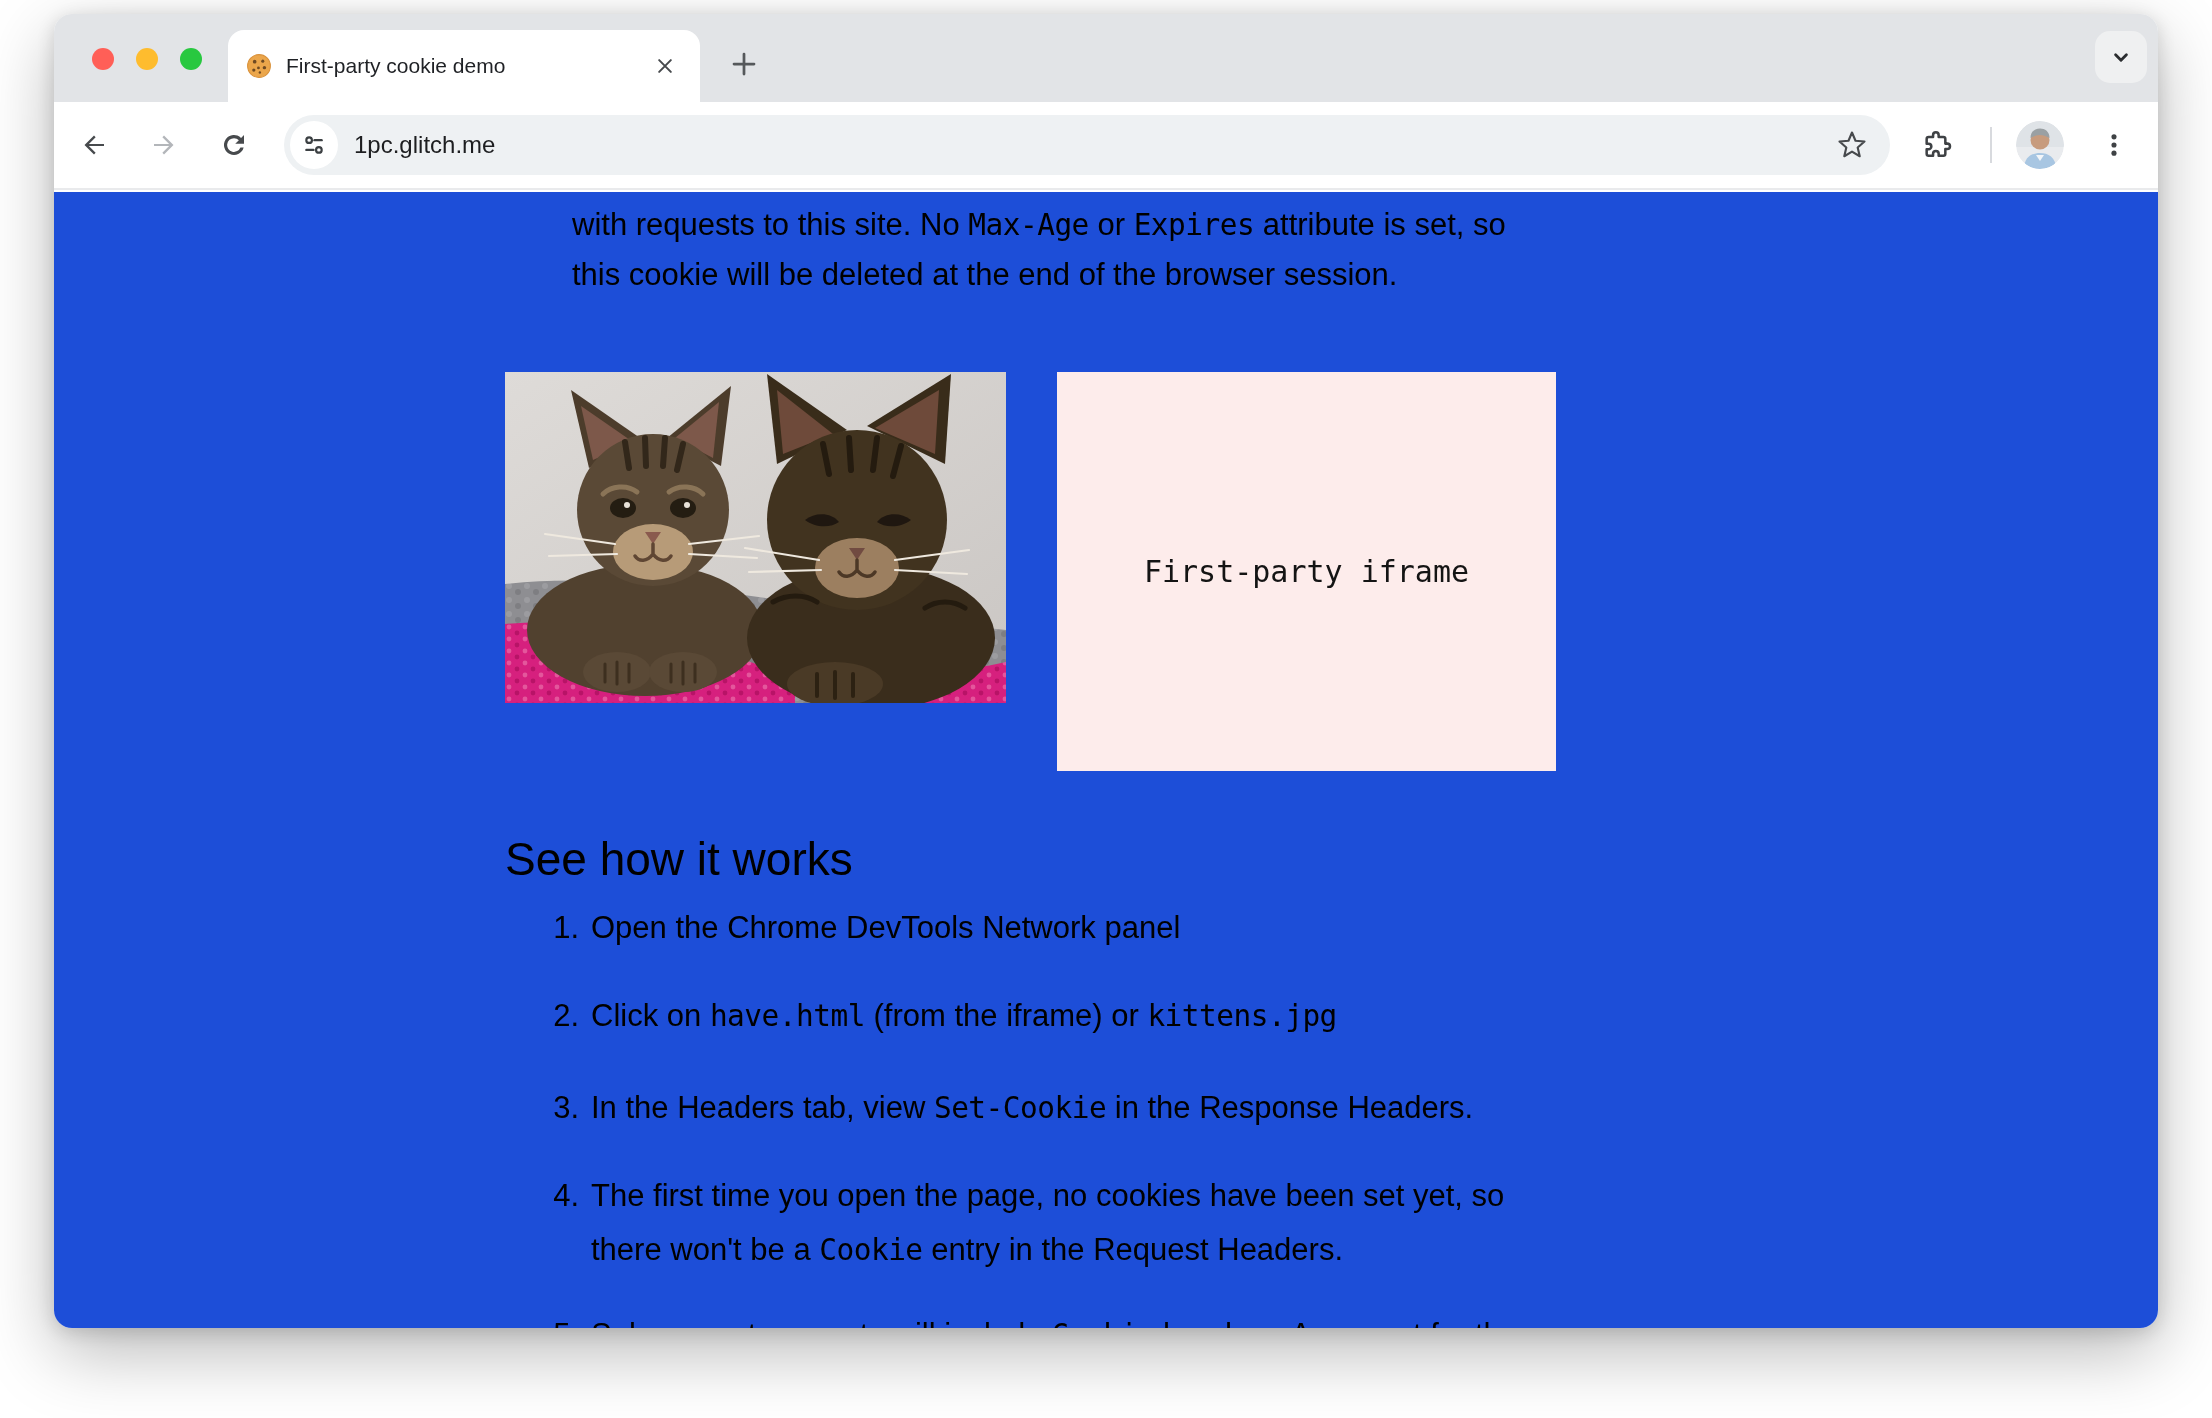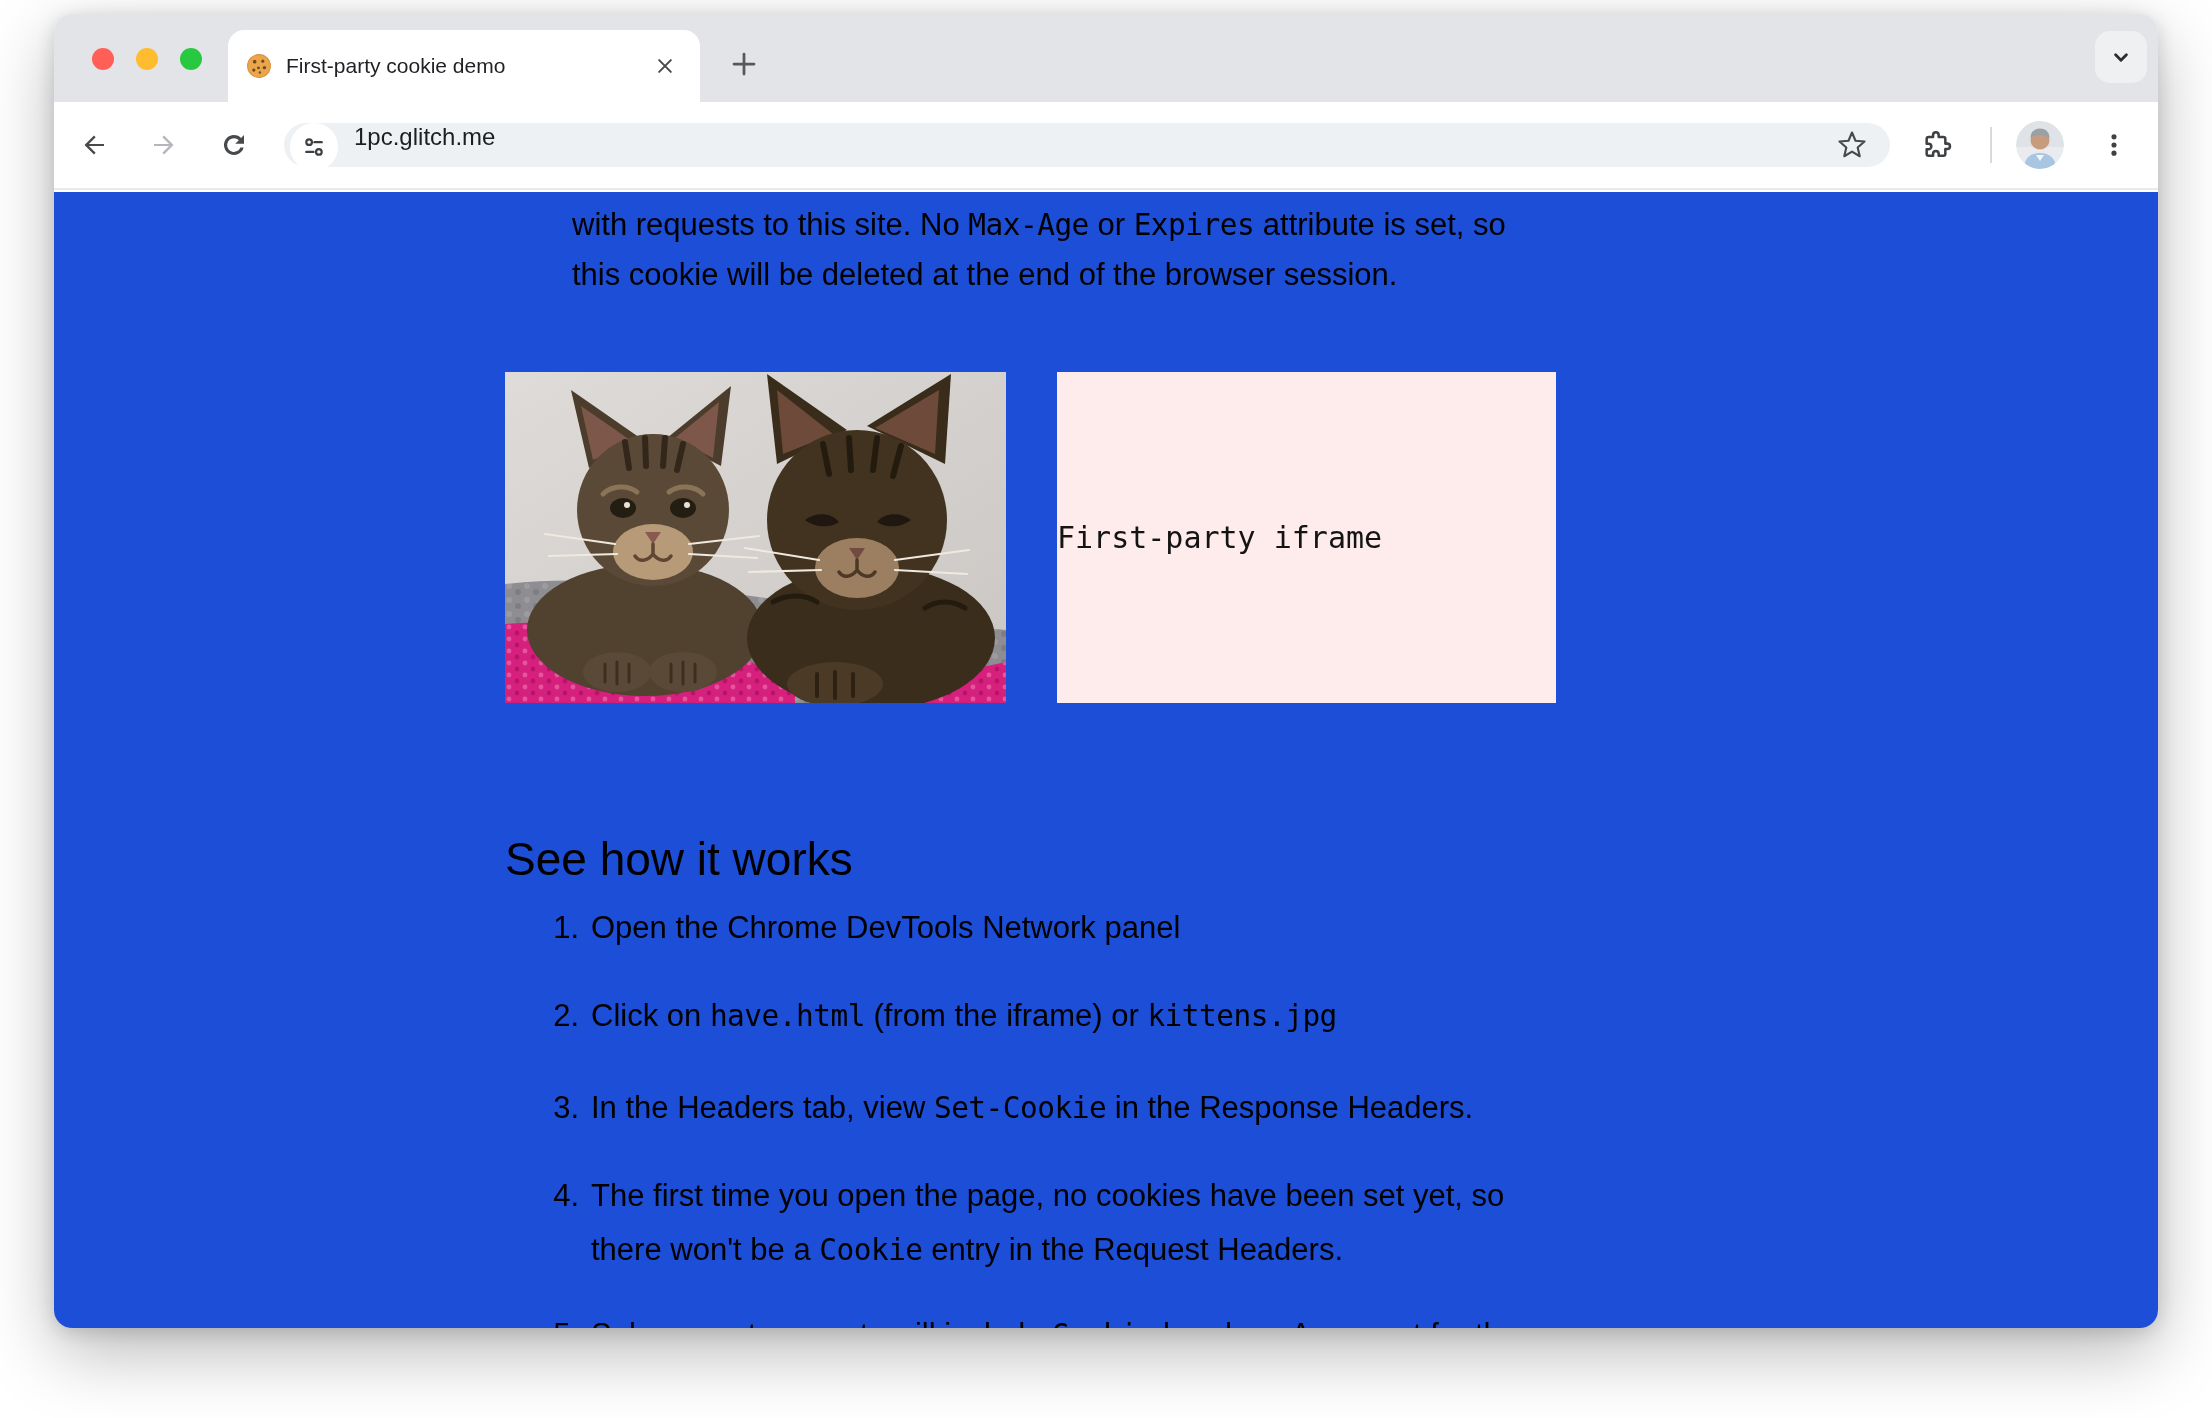--- a/index.html
+++ b/index.html
@@ -23,41 +23,41 @@
   .tab-close { width:34px; height:34px; border-radius:8px; display:flex; align-items:center; justify-content:center; }
   .newtab { position:absolute; left:666px; top:26px; width:48px; height:48px; display:flex; align-items:center; justify-content:center; }
   .tab-overview { position:absolute; left:2041px; top:17px; width:52px; height:52px; border-radius:15px;
                   background:#eff0f1; display:flex; align-items:center; justify-content:center; }
 
   
   .toolbar { position:absolute; left:0; top:88px; width:100%; height:88px; background:#ffffff;
              display:flex; align-items:center; border-bottom:2px solid #e9eaec; }
   .navbtn { width:48px; height:48px; border-radius:50%; display:flex; align-items:center; justify-content:center; flex:0 0 auto; }
   .nav-back { margin-left:16px; } .nav-fwd { margin-left:22px; } .nav-reload { margin-left:22px; }
-  .urlbar { margin-left:26px; width:1606px; height:44px; background:#eef1f3; border-radius:30px;
-            display:flex; align-items:flex-start; flex:0 0 auto; }
+  .urlbar { margin-left:26px; width:1606px; height:60px; background:#eef1f3; border-radius:30px;
+            display:flex; align-items:center; flex:0 0 auto; }
   .siteinfo { width:48px; height:48px; margin-left:6px; border-radius:50%; background:#ffffff;
               display:flex; align-items:center; justify-content:center; }
   .url-text { margin-left:16px; font-size:24px; color:#1d1e20; flex:1; }
   .bookmark { margin-right:16px; width:44px; height:44px; display:flex; align-items:center; justify-content:center; }
   .ext-btn { margin-left:22px; width:48px; height:48px; display:flex; align-items:center; justify-content:center; }
   .tb-sep { margin-left:30px; width:2px; height:36px; background:#d8dade; }
   .avatar { margin-left:24px; width:48px; height:48px; border-radius:50%; overflow:hidden; flex:0 0 auto; }
   .menu-btn { margin-left:26px; width:48px; height:48px; display:flex; align-items:center; justify-content:center; }
 
   
   .content { position:absolute; left:0; top:178px; width:100%; height:1136px; background:#1d4ed8; overflow:hidden; }
   .intro { position:absolute; left:518px; top:8px; width:1160px; font-size:31px; color:#000; }
   .intro .tline { display:block; height:50px; line-height:50px; white-space:nowrap; }
   .code, code { font-family:"DejaVu Sans Mono","Liberation Mono",monospace; font-size:0.95em; letter-spacing:-0.5px; }
 
   .media-row { position:absolute; left:451px; top:180px; display:flex; }
   .kittens { width:501px; height:331px; display:block; }
-  .iframe-box { margin-left:51px; width:499px; height:331px; background:#fdeceb;
-                display:flex; align-items:center; }
+  .iframe-box { margin-left:51px; width:499px; height:399px; background:#fdeceb;
+                display:flex; align-items:center; justify-content:center; }
   .iframe-label { font-family:"DejaVu Sans Mono","Liberation Mono",monospace; font-size:30px; color:#141414; }
 
   .works-heading { position:absolute; left:451px; top:640px; font-size:46px; font-weight:400; color:#000; white-space:nowrap; }
 
   .step { position:absolute; left:491px; display:flex; font-size:31px; color:#000; }
   .step .num { width:34px; text-align:right; flex:0 0 auto; line-height:54px; }
   .step .body { margin-left:12px; width:1140px; }
   .step .tline { display:block; height:54px; line-height:54px; white-space:nowrap; }
 </style>
 </head>

